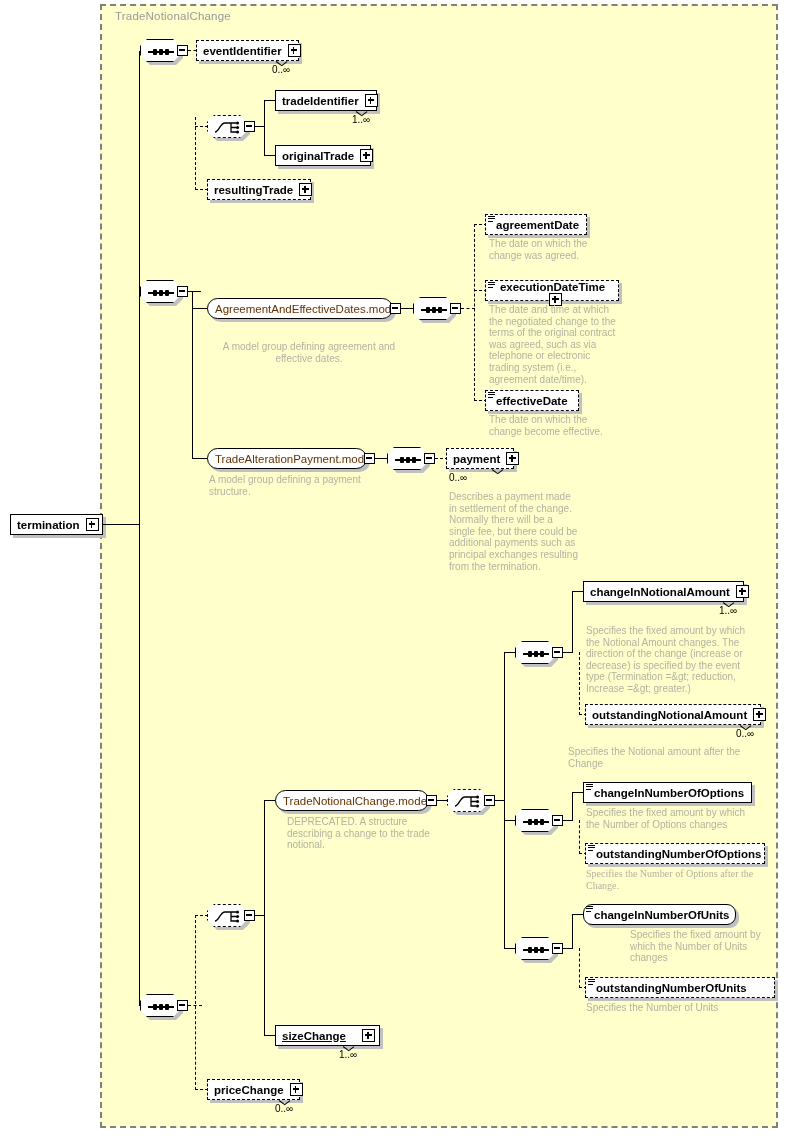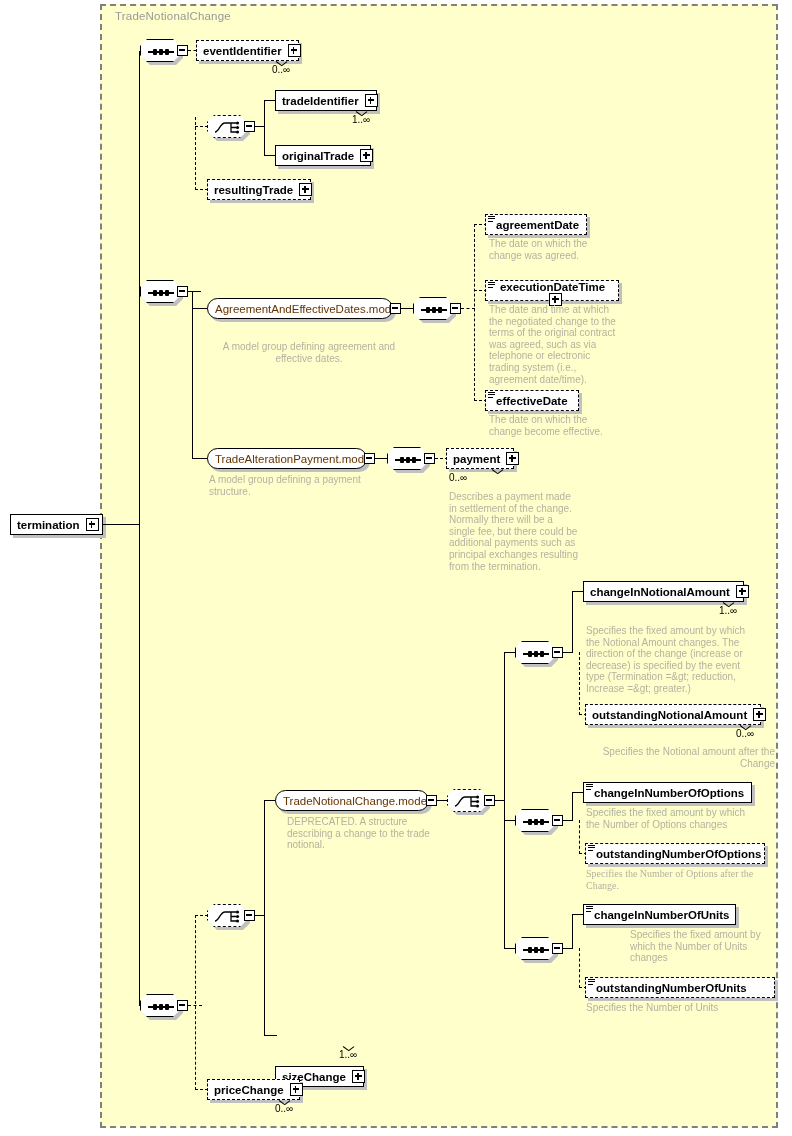--- a/index.html
+++ b/index.html
@@ -398,21 +398,21 @@
 decrease) is specified by the event
 type (Termination =&amp;gt; reduction,
 Increase =&amp;gt; greater.)</div>
 
   <div class="ebox optional" style="left:585px;top:704px;width:176px;">
     <span class="lbl">outstandingNotionalAmount</span>
     <span class="plus"></span>
   </div>
   <div class="hook" style="left:740px;top:723px;"></div>
   <div class="card" style="left:736px;top:728px;">0..∞</div>
-  <div class="doc" style="left:593px;top:746px;width:182px;text-align:right;">Specifies the Notional amount after the
+  <div class="doc" style="left:568px;top:746px;width:182px;">Specifies the Notional amount after the
 Change</div>
 
   <div class="comp" style="left:515px;top:809px;">
     <div class="octshadow"></div>
     <div class="oct">
       <div class="seqg">
           <b></b>
           <b></b>
           <b></b>
         </div>
@@ -457,21 +457,21 @@
         </div>
     </div>
     <div class="minus"></div>
   </div>
   <div class="ln hln" style="left:563px;top:948px;width:10px;"></div>
   <div class="ln vln" style="left:572px;top:914px;height:35px;"></div>
   <div class="ln hln" style="left:572px;top:914px;width:13px;"></div>
   <div class="dln-v" style="left:579px;top:948px;height:40px;"></div>
   <div class="dln-h" style="left:579px;top:987px;width:8px;"></div>
 
-  <div class="ebox hasattr" style="left:583px;top:904px;width:153px;">
+  <div class="ebox hasattr" style="left:583px;top:904px;width:153px;border-radius:9px;">
     <span class="attrmark">
         <i></i>
         <i></i>
         <i></i>
       </span>
     <span class="lbl">changeInNumberOfUnits</span>
   </div>
   <div class="doc" style="left:586px;top:929px;width:150px;margin-left:44px;">Specifies the fixed amount by
 which the Number of Units
 changes</div>
@@ -479,21 +479,21 @@
   <div class="ebox optional hasattr" style="left:585px;top:977px;width:190px;">
     <span class="attrmark">
         <i></i>
         <i></i>
         <i></i>
       </span>
     <span class="lbl">outstandingNumberOfUnits</span>
   </div>
   <div class="doc" style="left:586px;top:1002px;width:190px;">Specifies the Number of Units</div>
 
-  <div class="ebox" style="left:275px;top:1066px;width:89px;">
+  <div class="ebox" style="left:275px;top:1025px;width:105px;text-decoration:underline;">
     <span class="lbl">sizeChange</span>
     <span class="plus"></span>
   </div>
   <div class="hook" style="left:343px;top:1044px;"></div>
   <div class="card" style="left:339px;top:1049px;">1..∞</div>
 
   <div class="ebox optional" style="left:207px;top:1079px;width:93px;">
     <span class="lbl">priceChange</span>
     <span class="plus"></span>
   </div>

